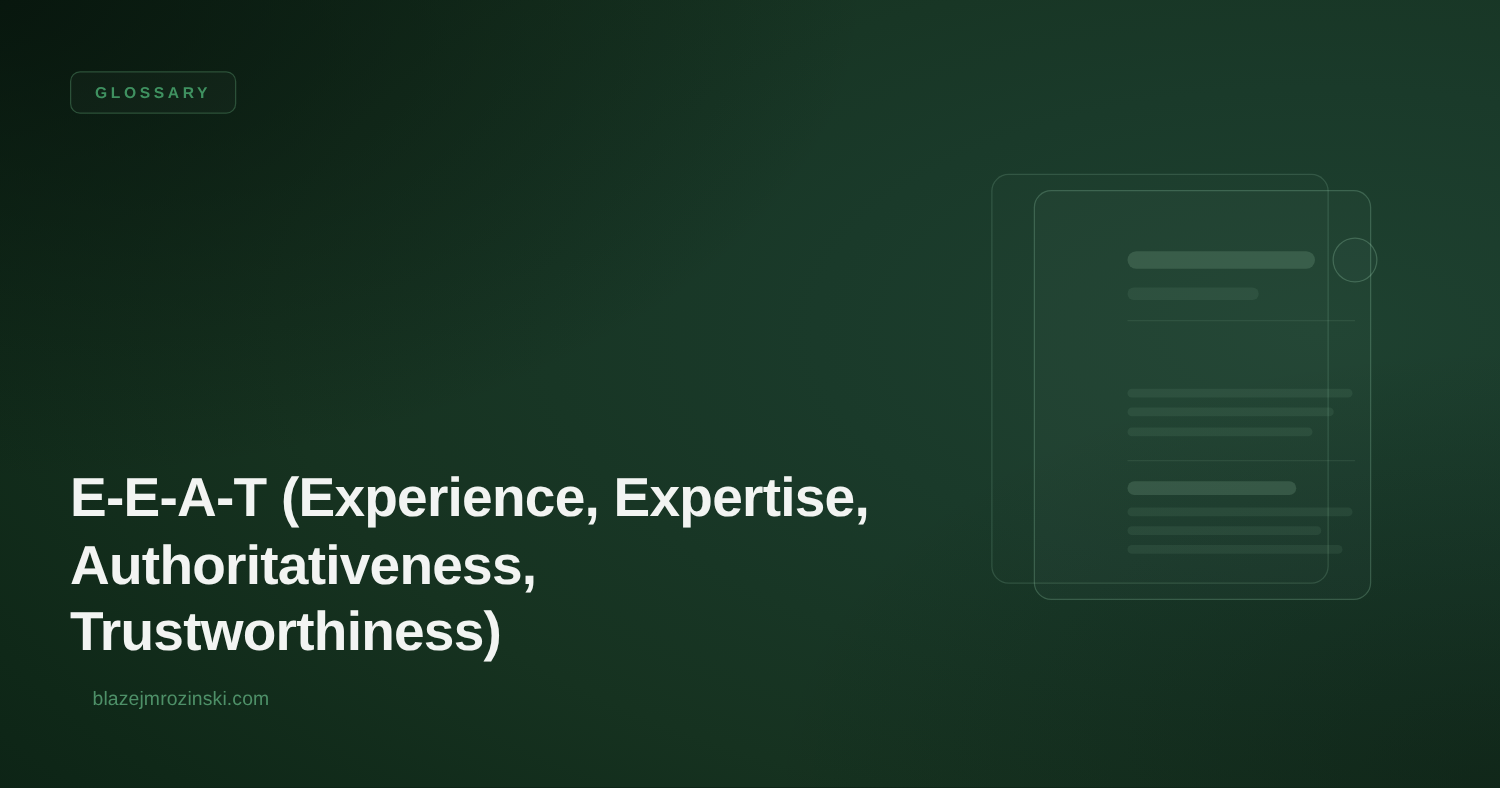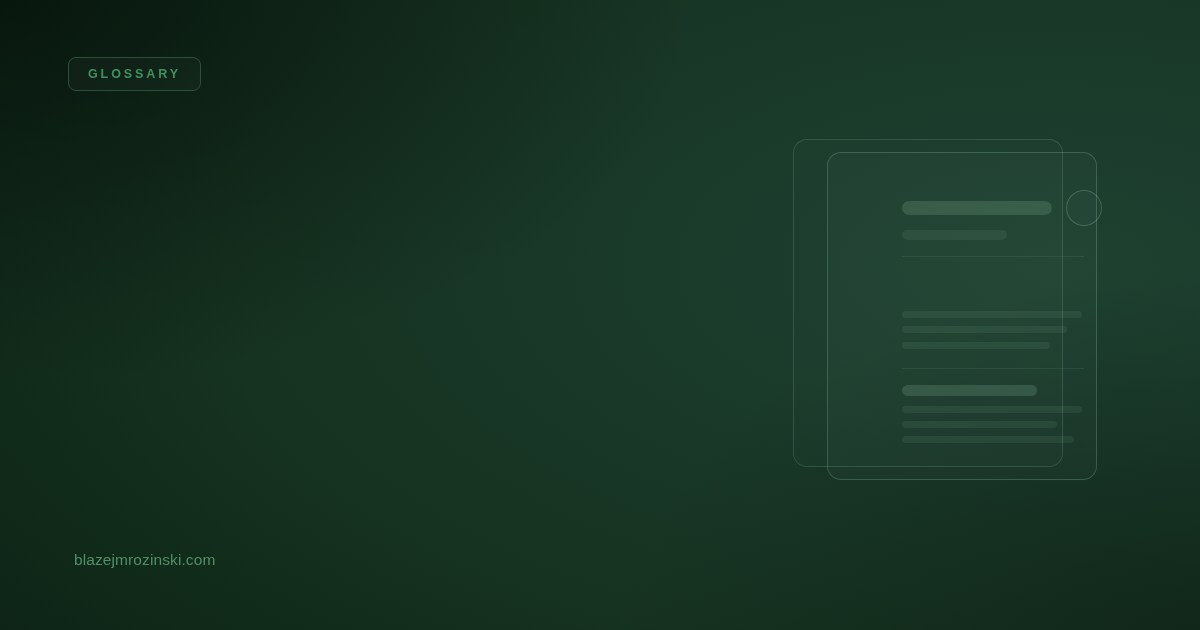--- a/index.html
+++ b/index.html
@@ -30,21 +30,21 @@
     inset: 0;
     background:
       radial-gradient(85% 90% at 0% 0%, rgba(6,18,11,0.78) 0%, rgba(6,18,11,0.30) 40%, rgba(6,18,11,0) 68%),
       radial-gradient(70% 80% at 100% 100%, rgba(5,16,10,0.35) 0%, rgba(5,16,10,0) 70%);
     pointer-events: none;
   }
 
   
   .badge {
     position: absolute;
-    left: 68px;
+    left: 56px;
     top: 57px;
     height: 34px;
     padding: 0 19px;
     display: flex;
     align-items: center;
     border: 1px solid #2c5139;
     border-radius: 8px;
     background: rgba(255,255,255,0.022);
     justify-content: flex-end;
   }
@@ -165,16 +165,17 @@
           <div class="bar" style="left: 74px; top: 283px; width: 172px; height: 7px;"></div>
           <div class="avatar-circle" style="left: 238px; top: 37px; width: 36px; height: 36px;"></div>
         </div>
     </div>
   </div>
 
   <div class="badge">
     <span class="badge-label">GLOSSARY</span>
   </div>
 
+  <h1 class="title">E-E-A-T (Experience, Expertise,  Authoritativeness, Trustworthiness)</h1>
 
   <div class="domain">blazejmrozinski.com</div>
 
 </div>
 
 </body></html>

